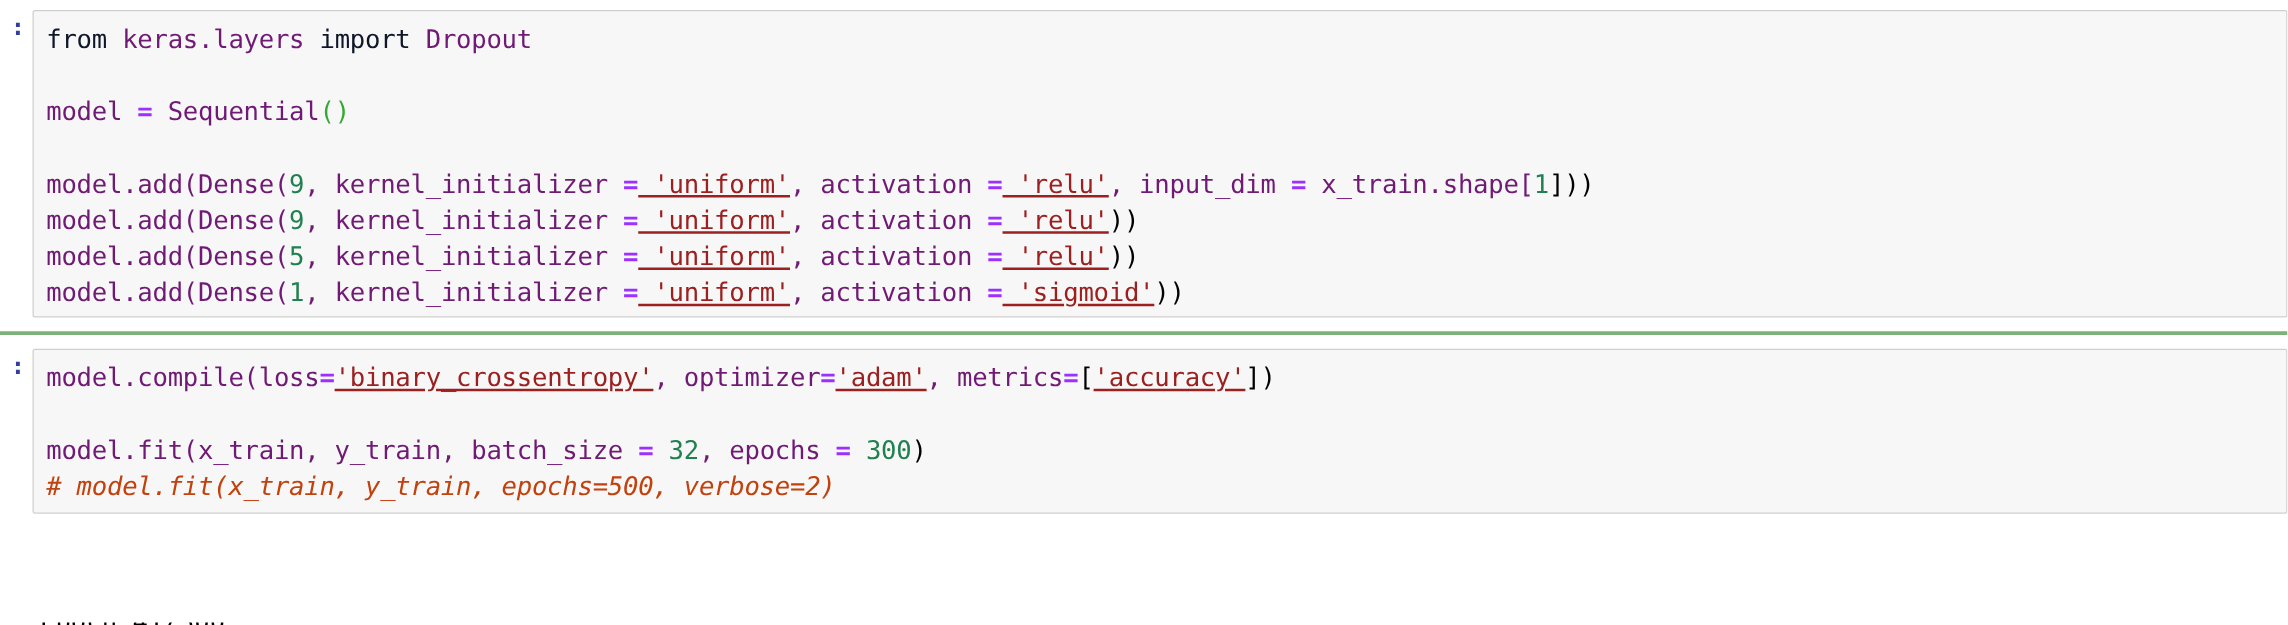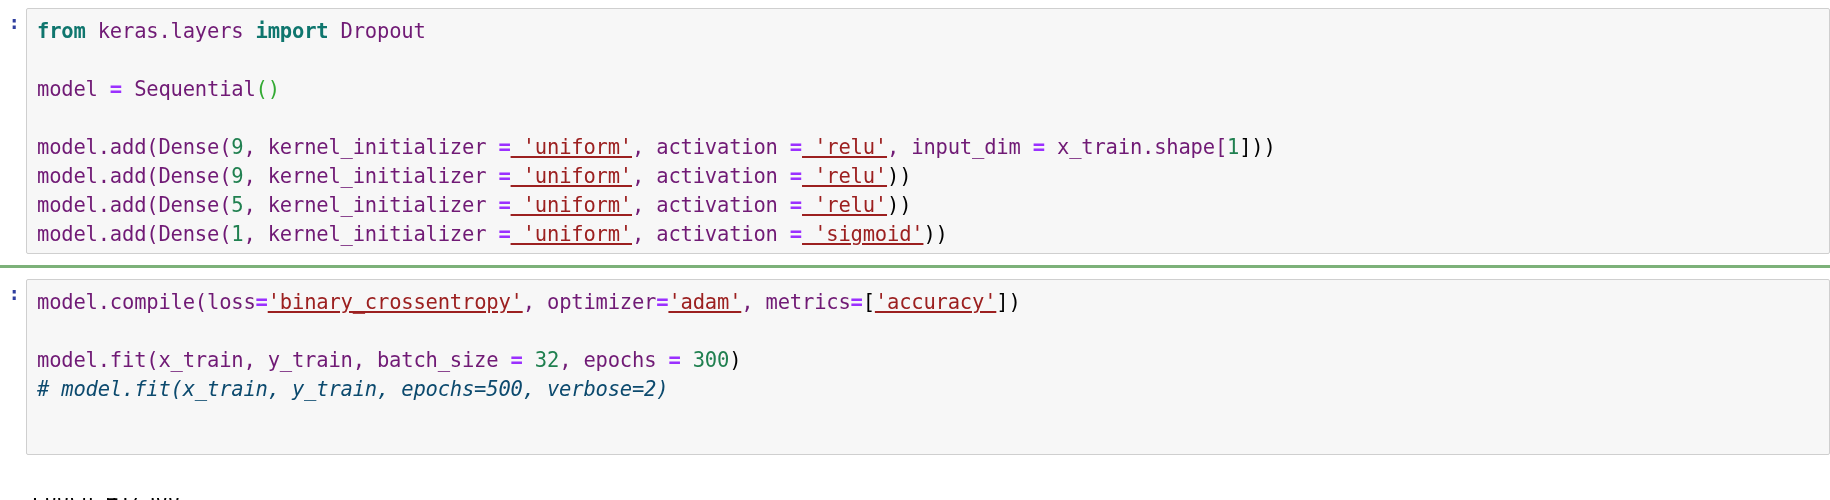--- a/index.html
+++ b/index.html
@@ -61,28 +61,28 @@
     font-size: 20.5px;
     line-height: 29px;
     color: #000000;
     white-space: pre;
     letter-spacing: -0.2px;
   }
 
   .code .line { display: block; min-height: 29px; }
 
   
-  .k  { color: #0f766e; font-weight: bold; }   
+  .k  { color: #0f172a; font-weight: normal; }   
   .o  { color: #9B30FF; font-weight: bold; }   
   .p  { color: #000000; }                      
   .pg { color: #33aa33; }                      
   .s  { color: #9C2020; text-decoration: underline; }                      
   .mi { color: #208050; }                      
   .n  { color: #701a75; }                      
-  .c  { color: #0c4a6e; font-style: italic; }  
+  .c  { color: #c2410c; font-style: italic; }  
 
   
   .cell-separator {
     height: 3px;
     background: #7cb179;
     width: 100%;
   }
 
   .gap-white { height: 11px; background: #ffffff; }
 
@@ -103,21 +103,21 @@
     font-family: "DejaVu Sans Mono", "Liberation Mono", monospace;
     font-size: 20.5px;
     line-height: 24px;
     color: #000000;
     white-space: pre;
     margin-top: -13px;
   }
 
   .cell-1 { margin-top: 8px; }
   .cell-1 .input-area { height: 246px; }
-  .cell-2 .input-area { height: 176px; }
+  .cell-2 .input-area { height: 132px; }
 </style>
 </head>
 <body>
 
 <div class="notebook">
 
   <div class="cell cell-1">
     <div class="prompt">:</div>
     <div class="input-area">
       <pre class="code"><span class="line"><span class="k">from</span><span class="n"> keras.layers </span><span class="k">import</span><span class="n"> Dropout</span></span><span class="line"> </span><span class="line"><span class="n">model </span><span class="o">=</span><span class="n"> Sequential</span><span class="pg">()</span></span><span class="line"> </span><span class="line"><span class="n">model.add(Dense(</span><span class="mi">9</span><span class="n">, kernel_initializer </span><span class="o">=</span><span class="s"> 'uniform'</span><span class="n">, activation </span><span class="o">=</span><span class="s"> 'relu'</span><span class="n">, input_dim </span><span class="o">=</span><span class="n"> x_train.shape[</span><span class="mi">1</span><span class="p">]))</span></span><span class="line"><span class="n">model.add(Dense(</span><span class="mi">9</span><span class="n">, kernel_initializer </span><span class="o">=</span><span class="s"> 'uniform'</span><span class="n">, activation </span><span class="o">=</span><span class="s"> 'relu'</span><span class="p">))</span></span><span class="line"><span class="n">model.add(Dense(</span><span class="mi">5</span><span class="n">, kernel_initializer </span><span class="o">=</span><span class="s"> 'uniform'</span><span class="n">, activation </span><span class="o">=</span><span class="s"> 'relu'</span><span class="p">))</span></span><span class="line"><span class="n">model.add(Dense(</span><span class="mi">1</span><span class="n">, kernel_initializer </span><span class="o">=</span><span class="s"> 'uniform'</span><span class="n">, activation </span><span class="o">=</span><span class="s"> 'sigmoid'</span><span class="p">))</span></span></pre>

